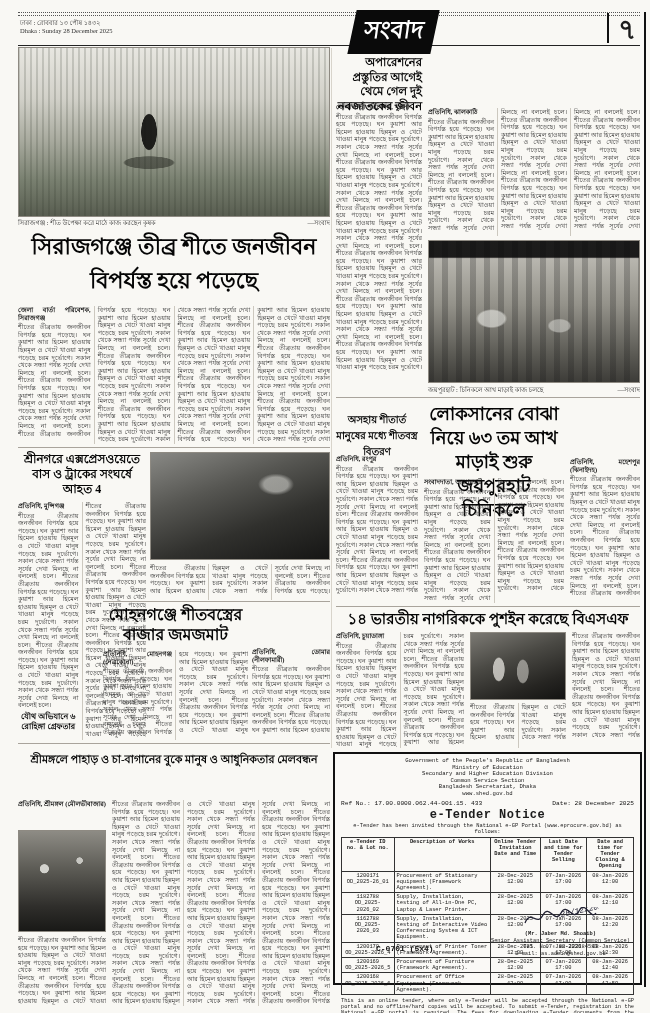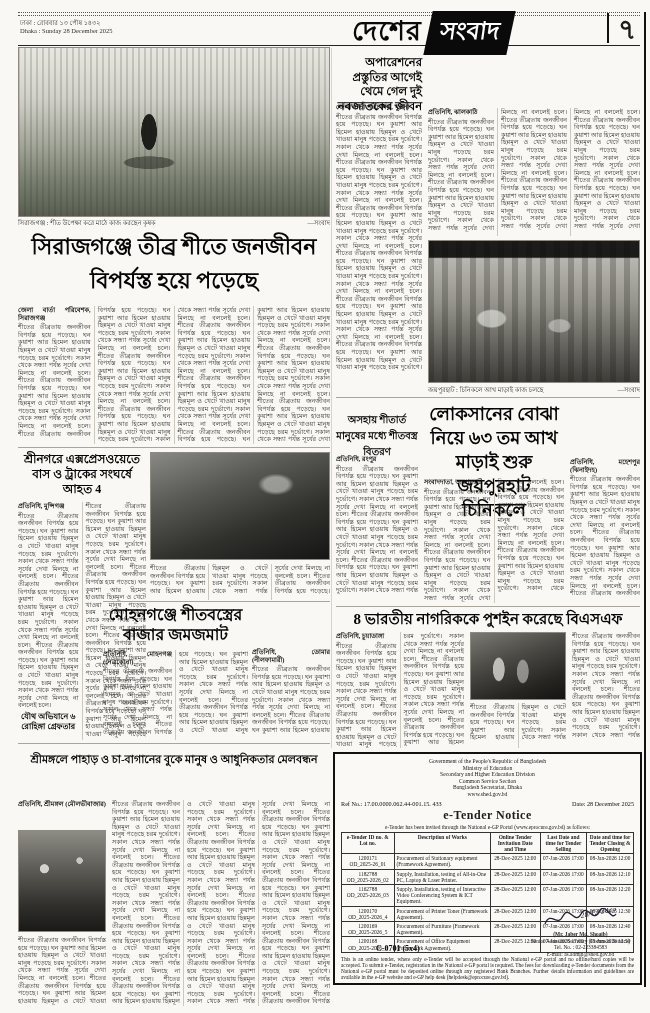--- a/index.html
+++ b/index.html
@@ -73,21 +73,20 @@
   <div class="abs dotted" style="left:18px;top:12px;width:622px;"></div>
   <div class="abs dotted" style="left:18px;top:15px;width:622px;"></div>
   <div class="abs hline" style="left:18px;top:45px;width:622px;"></div>
 
   <div class="abs dateline" style="left:20px;top:19px;width:170px;">
     <div>ঢাকা : রোববার ১৩ পৌষ ১৪৩২</div>
     <div>Dhaka : Sunday 28 December 2025</div>
   </div>
 
   <div class="abs masthead" style="left:352px;top:10px;">
-    <span class="mast-left">দেশের</span>
     <span class="mast-box"><span>সংবাদ</span></span>
   </div>
   <div class="abs vline" style="left:607px;top:13px;height:30px;"></div>
   <div class="abs pagenum" style="left:618px;top:8px;">৭</div>
 
   <div class="abs" style="left:331px;top:48px;width:0;height:700px;border-left:1px solid #d8d4cb;"></div>
 
   <div class="abs photo ph-field" style="left:18px;top:47px;width:312px;height:170px;"></div>
   <div class="abs cap" style="left:18px;top:219px;width:312px;">
     <span>সিরাজগঞ্জ : শীত উপেক্ষা করে মাঠে কাজ করছেন কৃষক</span>
@@ -153,33 +152,33 @@
   <div class="abs hl" style="left:424px;top:402px;width:140px;font-size:18px;line-height:24px;">লোকসানের বোঝা নিয়ে ৬৩ তম আখ মাড়াই শুরু জয়পুরহাট চিনিকলে</div>
   <div class="abs body-text" style="left:424px;top:478px;width:140px;height:125px;column-count:2;">
     <span class="byline">সংবাদদাতা, জয়পুরহাট</span><span>শীতের তীব্রতায় জনজীবন বিপর্যস্ত হয়ে পড়েছে। ঘন কুয়াশা আর হিমেল হাওয়ায় ছিন্নমূল ও খেটে খাওয়া মানুষ পড়েছে চরম দুর্ভোগে। সকাল থেকে সন্ধ্যা পর্যন্ত সূর্যের দেখা মিলছে না বললেই চলে। শীতের তীব্রতায় জনজীবন বিপর্যস্ত হয়ে পড়েছে। ঘন কুয়াশা আর হিমেল হাওয়ায় ছিন্নমূল ও খেটে খাওয়া মানুষ পড়েছে চরম দুর্ভোগে। সকাল থেকে সন্ধ্যা পর্যন্ত সূর্যের দেখা মিলছে না বললেই চলে। শীতের তীব্রতায় জনজীবন বিপর্যস্ত হয়ে পড়েছে। ঘন কুয়াশা আর হিমেল হাওয়ায় ছিন্নমূল ও খেটে খাওয়া মানুষ পড়েছে চরম দুর্ভোগে। সকাল থেকে সন্ধ্যা পর্যন্ত সূর্যের দেখা মিলছে না বললেই চলে। শীতের তীব্রতায় জনজীবন বিপর্যস্ত হয়ে পড়েছে। ঘন কুয়াশা আর হিমেল হাওয়ায় ছিন্নমূল ও খেটে খাওয়া মানুষ পড়েছে চরম দুর্ভোগে। সকাল থেকে সন্ধ্যা পর্যন্ত সূর্যের দেখা মিলছে না বললেই চলে। </span>
   </div>
 
   <div class="abs body-text" style="left:570px;top:458px;width:70px;height:145px;column-count:1;">
     <span class="byline">প্রতিনিধি, মহেশপুর (ঝিনাইদহ)</span><span>শীতের তীব্রতায় জনজীবন বিপর্যস্ত হয়ে পড়েছে। ঘন কুয়াশা আর হিমেল হাওয়ায় ছিন্নমূল ও খেটে খাওয়া মানুষ পড়েছে চরম দুর্ভোগে। সকাল থেকে সন্ধ্যা পর্যন্ত সূর্যের দেখা মিলছে না বললেই চলে। শীতের তীব্রতায় জনজীবন বিপর্যস্ত হয়ে পড়েছে। ঘন কুয়াশা আর হিমেল হাওয়ায় ছিন্নমূল ও খেটে খাওয়া মানুষ পড়েছে চরম দুর্ভোগে। সকাল থেকে সন্ধ্যা পর্যন্ত সূর্যের দেখা মিলছে না বললেই চলে। শীতের তীব্রতায় জনজীবন বিপর্যস্ত হয়ে পড়েছে। ঘন কুয়াশা আর হিমেল হাওয়ায় ছিন্নমূল ও খেটে খাওয়া মানুষ পড়েছে চরম দুর্ভোগে। সকাল থেকে সন্ধ্যা পর্যন্ত সূর্যের দেখা মিলছে না বললেই চলে। </span>
   </div>
 
   <div class="abs hairline" style="left:336px;top:606px;width:304px;"></div>
-  <div class="abs hl" style="left:336px;top:610px;width:304px;font-size:15px;line-height:18px;">8 ভারতীয় নাগরিককে পুশইন করেছে বিএসএফ</div>
+  <div class="abs hl" style="left:336px;top:610px;width:304px;font-size:15px;line-height:18px;">১৪ ভারতীয় নাগরিককে পুশইন করেছে বিএসএফ</div>
   <div class="abs body-text" style="left:336px;top:632px;width:128px;height:116px;column-count:2;">
     <span class="byline">প্রতিনিধি, চুয়াডাঙ্গা</span><span>শীতের তীব্রতায় জনজীবন বিপর্যস্ত হয়ে পড়েছে। ঘন কুয়াশা আর হিমেল হাওয়ায় ছিন্নমূল ও খেটে খাওয়া মানুষ পড়েছে চরম দুর্ভোগে। সকাল থেকে সন্ধ্যা পর্যন্ত সূর্যের দেখা মিলছে না বললেই চলে। শীতের তীব্রতায় জনজীবন বিপর্যস্ত হয়ে পড়েছে। ঘন কুয়াশা আর হিমেল হাওয়ায় ছিন্নমূল ও খেটে খাওয়া মানুষ পড়েছে চরম দুর্ভোগে। সকাল থেকে সন্ধ্যা পর্যন্ত সূর্যের দেখা মিলছে না বললেই চলে। শীতের তীব্রতায় জনজীবন বিপর্যস্ত হয়ে পড়েছে। ঘন কুয়াশা আর হিমেল হাওয়ায় ছিন্নমূল ও খেটে খাওয়া মানুষ পড়েছে চরম দুর্ভোগে। সকাল থেকে সন্ধ্যা পর্যন্ত সূর্যের দেখা মিলছে না বললেই চলে। শীতের তীব্রতায় জনজীবন বিপর্যস্ত হয়ে পড়েছে। ঘন কুয়াশা আর হিমেল হাওয়ায় ছিন্নমূল ও খেটে খাওয়া মানুষ পড়েছে চরম দুর্ভোগে। সকাল থেকে সন্ধ্যা পর্যন্ত সূর্যের দেখা মিলছে না বললেই চলে। </span>
   </div>
   <div class="abs photo ph-people" style="left:470px;top:632px;width:96px;height:68px;"></div>
   <div class="abs body-text" style="left:470px;top:703px;width:96px;height:45px;column-count:2;">
     <span>শীতের তীব্রতায় জনজীবন বিপর্যস্ত হয়ে পড়েছে। ঘন কুয়াশা আর হিমেল হাওয়ায় ছিন্নমূল ও খেটে খাওয়া মানুষ পড়েছে চরম দুর্ভোগে। সকাল থেকে সন্ধ্যা পর্যন্ত সূর্যের দেখা মিলছে না বললেই চলে। </span>
   </div>
   <div class="abs body-text" style="left:572px;top:632px;width:68px;height:116px;column-count:1;">
     <span>শীতের তীব্রতায় জনজীবন বিপর্যস্ত হয়ে পড়েছে। ঘন কুয়াশা আর হিমেল হাওয়ায় ছিন্নমূল ও খেটে খাওয়া মানুষ পড়েছে চরম দুর্ভোগে। সকাল থেকে সন্ধ্যা পর্যন্ত সূর্যের দেখা মিলছে না বললেই চলে। শীতের তীব্রতায় জনজীবন বিপর্যস্ত হয়ে পড়েছে। ঘন কুয়াশা আর হিমেল হাওয়ায় ছিন্নমূল ও খেটে খাওয়া মানুষ পড়েছে চরম দুর্ভোগে। সকাল থেকে সন্ধ্যা পর্যন্ত সূর্যের দেখা মিলছে না বললেই চলে। </span>
   </div>
 
-  <div class="abs tender" style="left:333px;top:752px;width:309px;height:233px;">
+  <div class="abs tender" style="left:333px;top:752px;width:309px;height:233px;font-family:Liberation Mono, monospace;">
     <div class="gov">
       <div>Government of the People's Republic of Bangladesh</div>
       <div>Ministry of Education</div>
       <div>Secondary and Higher Education Division</div>
       <div>Common Service Section</div>
       <div>Bangladesh Secretariat, Dhaka</div>
       <div>www.shed.gov.bd</div>
     </div>
     <div class="refline">
       <span>Ref No.: 17.00.0000.062.44-001.15. 433</span>

